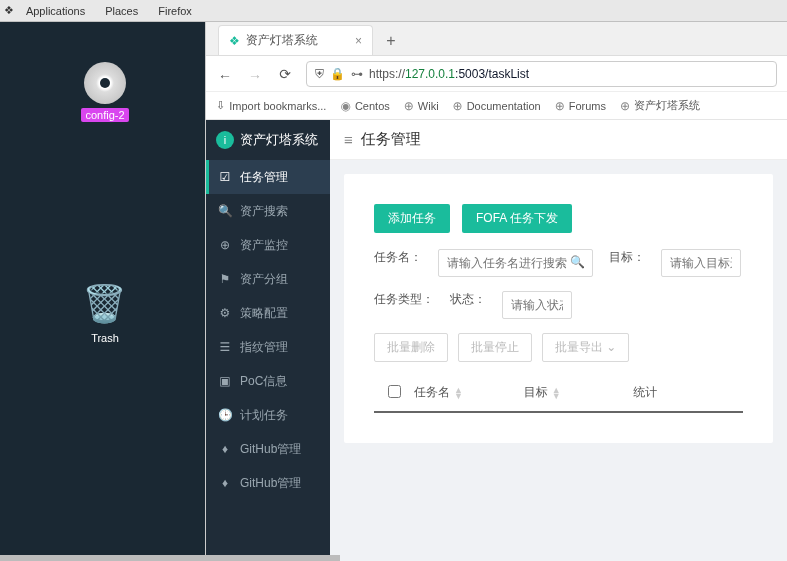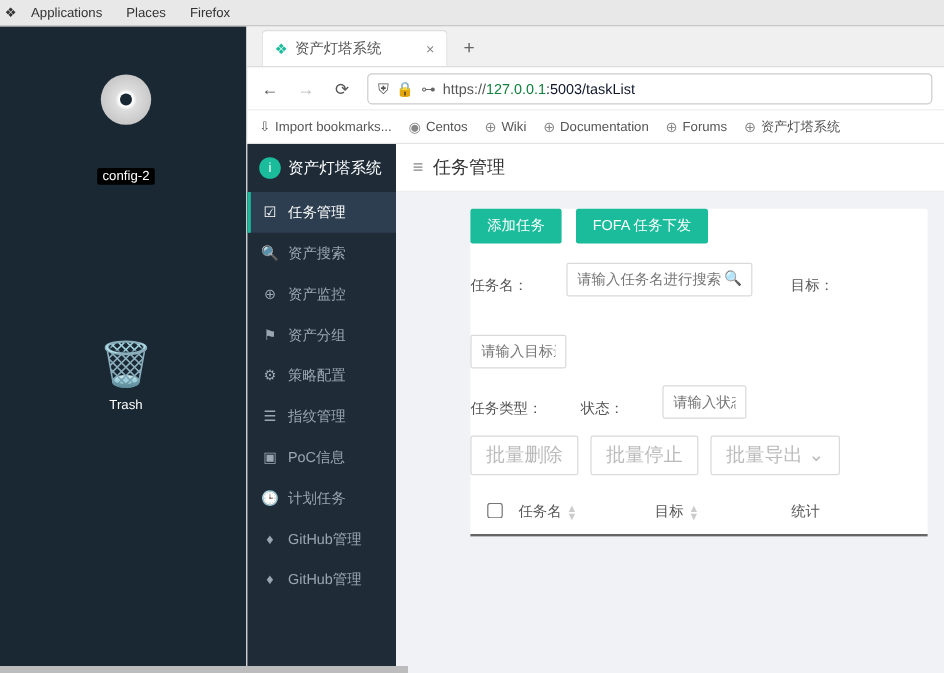--- a/index.html
+++ b/index.html
@@ -5,21 +5,21 @@
 * { margin: 0; padding: 0; box-sizing: border-box; font-family: -apple-system, "Segoe UI", Arial, sans-serif; }
 body { width: 787px; height: 561px; background: #1a2833; overflow: hidden; position: relative; }
 
 .os-topbar { height: 22px; background: #e8e8e8; display: flex; align-items: center; padding: 0 4px; border-bottom: 1px solid #c0c0c0; font-size: 11px; color: #333; }
 .os-topbar .menu-item { padding: 0 10px; cursor: pointer; }
 .os-topbar .gear { margin-right: 2px; font-size: 11px; }
 
 .desktop { position: absolute; top: 22px; left: 0; width: 205px; height: 539px; }
 .desktop-icon { position: absolute; width: 110px; text-align: center; color: #fff; font-size: 11px; }
 .desktop-icon .icon-box { width: 48px; height: 48px; margin: 0 auto 4px; display: flex; align-items: center; justify-content: center; font-size: 36px; }
-.desktop-icon.sel .label { background: #000000; border-radius: 2px; display: inline-block; padding: 1px 4px; margin-top: 32px; }
+.desktop-icon.sel .label { background: #d946ef; border-radius: 2px; display: inline-block; padding: 1px 4px; }
 .icon-cd { background: radial-gradient(circle, #fff 20%, #ddd 30%, #c8c8c8 70%, #999 100%); border-radius: 50%; width: 42px !important; height: 42px !important; position: relative; }
 .icon-cd::after { content: ""; position: absolute; top: 50%; left: 50%; width: 10px; height: 10px; background: #1a2833; border-radius: 50%; transform: translate(-50%,-50%); }
 .folder { width: 48px; height: 38px; background: #e8d9a8; border-radius: 3px; position: relative; }
 .folder::before { content: ""; position: absolute; top: -5px; left: 2px; width: 18px; height: 8px; background: #d6c48a; border-radius: 2px 2px 0 0; }
 .trash { filter: grayscale(0.2); }
 .drive { width: 48px; height: 30px; background: #e8e8e8; border: 1px solid #aaa; border-radius: 3px; margin-top: 10px !important; }
 
 .browser { position: absolute; top: 22px; left: 205px; right: 0; bottom: 0; background: #fff; display: flex; flex-direction: column; border-left: 1px solid #ccc; }
 .tabbar { height: 34px; background: #f0f0f0; display: flex; align-items: flex-end; border-bottom: 1px solid #ddd; }
 .tab { height: 30px; background: #fff; border: 1px solid #ddd; border-bottom: none; border-radius: 4px 4px 0 0; display: flex; align-items: center; padding: 0 10px; margin-left: 12px; font-size: 12px; color: #555; min-width: 155px; }
@@ -43,32 +43,32 @@
 .sidebar { width: 124px; background: #1f2c38; color: #9aa7b0; display: flex; flex-direction: column; }
 .sidebar-header { height: 40px; display: flex; align-items: center; padding: 0 10px; color: #fff; font-size: 13px; gap: 6px; }
 .sidebar-logo { width: 18px; height: 18px; background: #1abc9c; border-radius: 50%; display: flex; align-items: center; justify-content: center; color: #fff; font-size: 11px; }
 .sidebar-item { height: 34px; display: flex; align-items: center; padding: 0 12px; font-size: 12px; gap: 8px; cursor: pointer; }
 .sidebar-item.active { background: #2c3e50; color: #fff; border-left: 3px solid #1abc9c; padding-left: 9px; }
 .sidebar-item .si-icon { width: 14px; text-align: center; font-size: 12px; }
 
 .main { flex: 1; background: #f0f2f5; display: flex; flex-direction: column; }
 .main-header { height: 40px; background: #fff; display: flex; align-items: center; padding: 0 14px; font-size: 15px; color: #333; border-bottom: 1px solid #eee; gap: 8px; }
 .main-body { padding: 14px; }
-.card { background: #fff; border-radius: 2px; padding: 0; margin-left: 48px; }
+.card { background: #fff; border-radius: 2px; padding: 30px; }
 .btn-row { display: flex; gap: 12px; margin-bottom: 16px; }
 .btn-primary { background: #1abc9c; color: #fff; border: none; padding: 6px 14px; font-size: 12px; border-radius: 2px; cursor: pointer; }
-.filters { display: flex; gap: 32px; align-items: flex-end; margin-bottom: 14px; font-size: 12px; color: #555; flex-wrap: wrap; }
+.filters { display: flex; gap: 16px; align-items: flex-start; margin-bottom: 14px; font-size: 12px; color: #555; flex-wrap: wrap; }
 .filters label { white-space: nowrap; }
 .filters input, .filters .select { height: 28px; border: 1px solid #d9d9d9; border-radius: 2px; padding: 0 8px; font-size: 12px; color: #999; }
 .filters input { width: 155px; }
 .filters .select { width: 160px; display: flex; align-items: center; justify-content: space-between; cursor: pointer; }
 .search-wrap { position: relative; }
 .search-wrap .sicon { position: absolute; right: 8px; top: 6px; color: #bbb; }
 .batch-row { display: flex; gap: 10px; margin-bottom: 12px; }
-.btn-ghost { background: #fff; border: 1px solid #d9d9d9; color: #bbb; padding: 5px 12px; font-size: 16px; border-radius: 2px; cursor: pointer; }
+.btn-ghost { background: #fff; border: 1px solid #d9d9d9; color: #bbb; padding: 5px 12px; font-size: 12px; border-radius: 2px; cursor: pointer; }
 .table-head { display: flex; align-items: center; padding: 10px 0; border-bottom: 2px solid #666; font-size: 12px; color: #555; }
 .th-check { width: 40px; text-align: center; }
 .th-check input { cursor: pointer; }
 .th { flex: 1; display: flex; align-items: center; gap: 4px; }
 .th .sort { color: #ccc; font-size: 9px; display: flex; flex-direction: column; line-height: 6px; }
 
 .bottombar { position: absolute; bottom: 0; left: 0; height: 6px; width: 340px; background: #bcbcbc; }
 </style>
 </head>
 <body>

